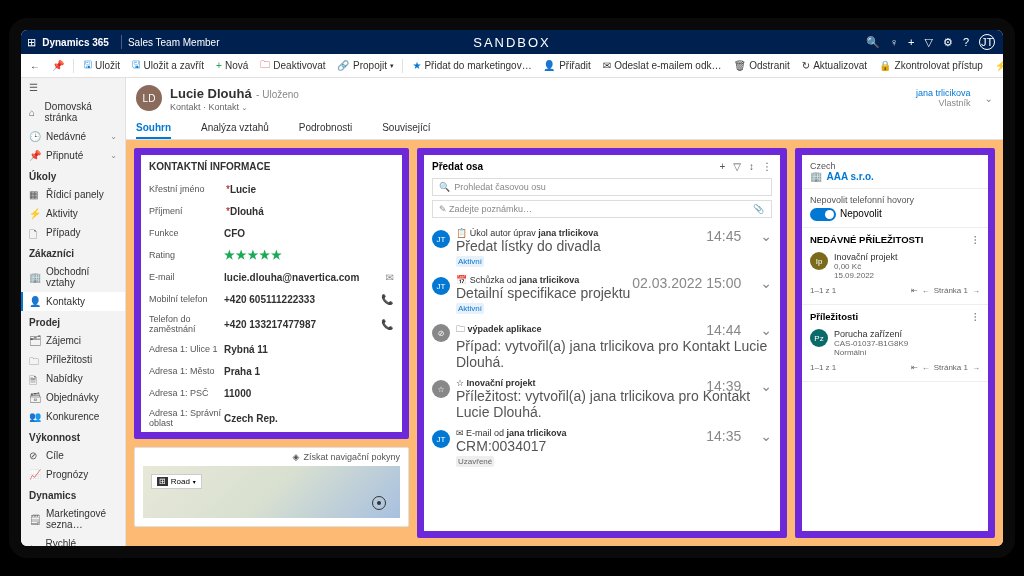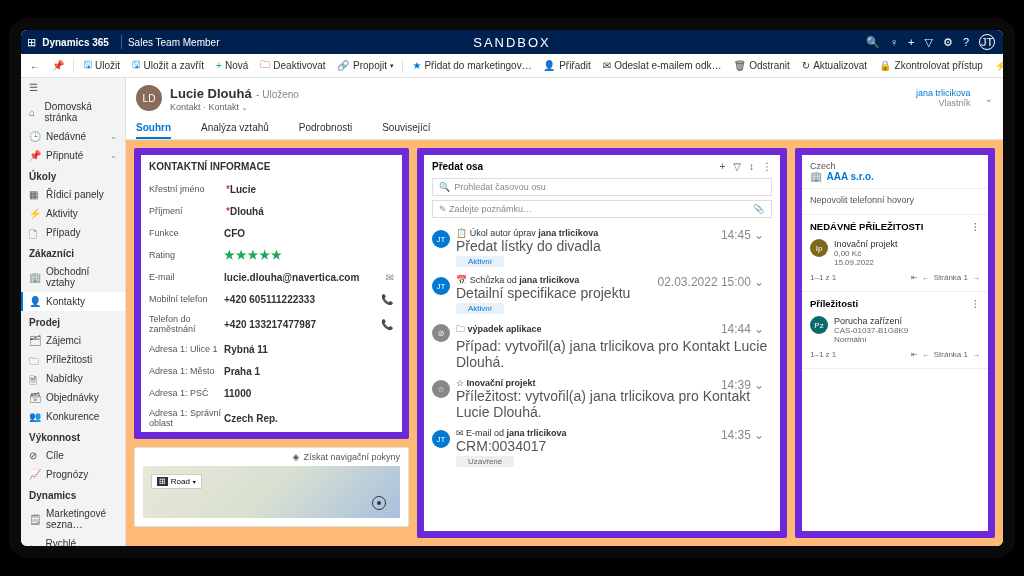--- a/index.html
+++ b/index.html
@@ -55,23 +55,23 @@
 .tl-note { margin: 0 8px 6px; border: 1px solid #ddd; padding: 3px 6px; font-size: 9px; color: #888; display: flex; align-items: center; }
 .tl-note .att { margin-left: auto; }
 .tl-item { display: flex; gap: 6px; padding: 4px 8px; font-size: 9px; position: relative; }
 .tl-icon { width: 18px; height: 18px; border-radius: 50%; display: flex; align-items: center; justify-content: center; font-size: 8px; color: #fff; flex-shrink: 0; margin-top: 2px; }
 .tl-icon.jt { background: #0078d4; }
 .tl-icon.gr { background: #888; }
 .tl-body { flex: 1; }
 .tl-title { color: #323130; }
 .tl-title b { font-weight: 600; }
 .tl-sub { color: #555; font-size: 14px; }
-.tl-badge { display: inline-block; background: #e8f0fa; color: #0078d4; font-size: 8px; padding: 1px 12px; border-radius: 2px; margin-top: 2px; }
+.tl-badge { display: inline-block; background: #e8f0fa; color: #0078d4; font-size: 8px; padding: 1px 2px; border-radius: 2px; margin-top: 2px; }
 .tl-badge.closed { background: #eee; color: #666; }
-.tl-meta { position: absolute; right: 16px; top: 4px; font-size: 12px; color: #888; display: flex; align-items: center; gap: 3px; }
+.tl-meta { position: absolute; right: 8px; top: 4px; font-size: 14px; color: #888; display: flex; align-items: center; gap: 19px; }
 .side-section { padding: 6px 8px; font-size: 10px; border-bottom: 1px solid #eee; }
 .side-section .hdr { font-weight: 600; font-size: 9.5px; margin-bottom: 4px; display: flex; align-items: center; }
 .side-section .hdr .more { margin-left: auto; color: #888; }
 .firma-link { color: #0078d4; display: flex; align-items: center; gap: 4px; font-size: 10px; }
 .toggle { width: 26px; height: 13px; background: #0078d4; border-radius: 7px; position: relative; display: inline-block; margin-right: 4px; vertical-align: middle; }
 .toggle::after { content: ""; width: 9px; height: 9px; background: #fff; border-radius: 50%; position: absolute; right: 2px; top: 2px; }
 .opp-item { display: flex; gap: 6px; padding: 3px 0; font-size: 9px; }
 .opp-icon { width: 18px; height: 18px; border-radius: 50%; display: flex; align-items: center; justify-content: center; font-size: 8px; color: #fff; flex-shrink: 0; }
 .opp-icon.ip { background: #7a6a1a; }
 .opp-icon.pz { background: #0a6a6a; }
@@ -423,20 +423,21 @@
         <div class="col col3">
           <div class="side-section">
             <div style="color:#555;font-size:9px">Czech</div>
             <div class="firma-link">
                 <span>🏢</span>
                 <b>AAA s.r.o.</b>
               </div>
           </div>
           <div class="side-section">
             <div style="color:#555;font-size:9px;margin-bottom:3px">Nepovolit telefonní hovory</div>
+            <div><span class="toggle"></span><span>Nepovolit</span></div>
           </div>
           <div class="side-section">
             <div class="hdr">
                 <span>NEDÁVNÉ PŘÍLEŽITOSTI</span>
                 <span class="more">⋮</span>
               </div>
             <div class="opp-item">
               <div class="opp-icon ip">Ip</div>
               <div class="opp-body">
                 <div class="opp-title">Inovační projekt</div>

